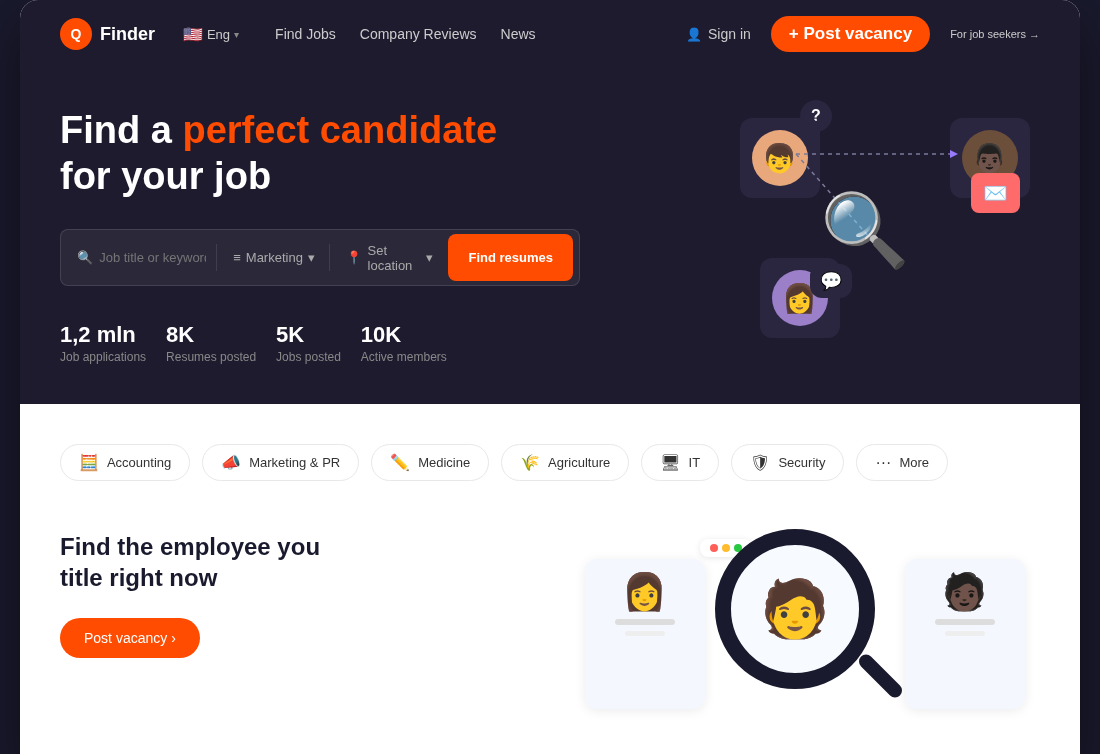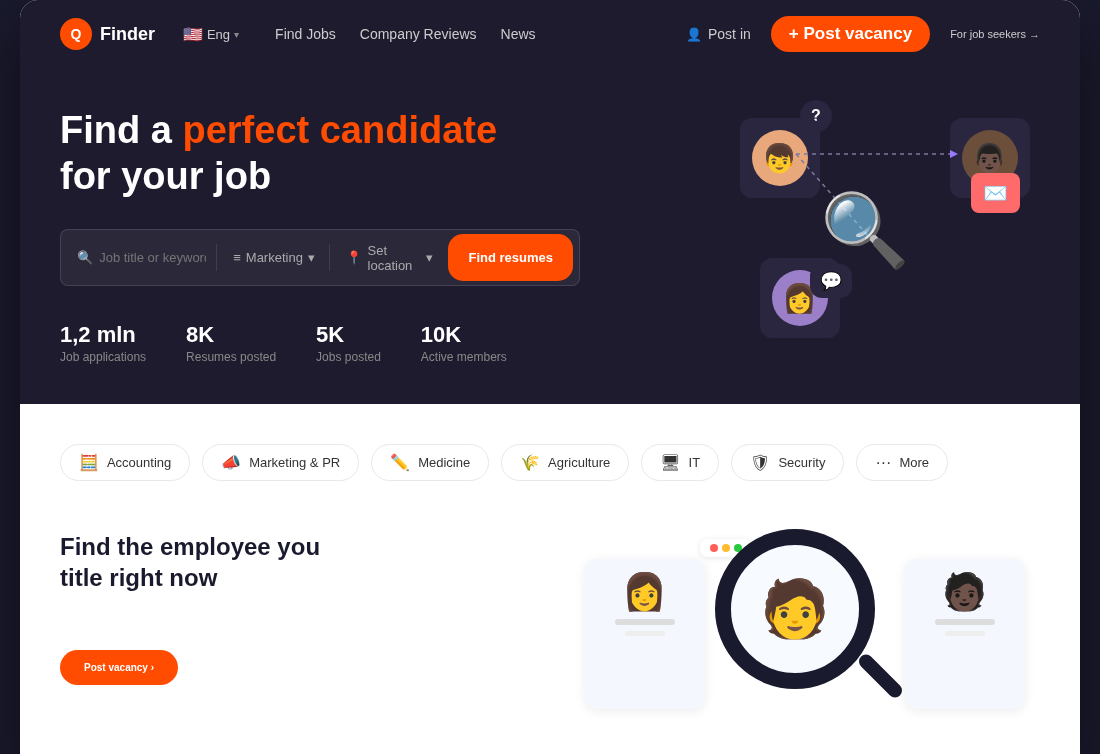--- a/index.html
+++ b/index.html
@@ -177,31 +177,31 @@
       flex: 1;
     }
     .location-wrap span {
       color: #aaa;
       font-size: 13px;
     }
     .find-btn {
       background: #ff4c00;
       color: white;
       border: none;
-      border-radius: 15px;
+      border-radius: 8px;
       padding: 16px 20px;
       font-size: 13px;
       font-weight: 600;
       cursor: pointer;
       white-space: nowrap;
     }
     
     .stats {
       display: flex;
-      gap: 40px;
+      gap: 20px;
     }
     .stat-item {}
     .stat-number {
       font-size: 22px;
       font-weight: 700;
       color: #fff;
     }
     .stat-label {
       font-size: 12px;
       color: #888;
@@ -332,27 +332,26 @@
       color: #1a1a2e;
       line-height: 1.3;
       margin-bottom: 24px;
     }
     .post-vacancy-cta {
       background: #ff4c00;
       color: white;
       border: none;
       border-radius: 24px;
       padding: 12px 24px;
-      font-size: 10px;
-      font-weight: 700;
+      font-size: 14px;
+      font-weight: 400;
       cursor: pointer;
       display: inline-flex;
       align-items: center;
       gap: 8px;
-      margin-top: 32px;
     }
     .cta-illustration {
       flex: 1;
       height: 200px;
       position: relative;
       display: flex;
       align-items: center;
       justify-content: center;
     }
     .chevron { font-size: 10px; color: #888; }
@@ -374,21 +373,21 @@
         <span class="chevron">▾</span>
       </div>
       <div class="nav-links">
         <a class="nav-link">Find Jobs</a>
         <a class="nav-link">Company Reviews</a>
         <a class="nav-link">News</a>
       </div>
       <div class="nav-right">
         <span class="sign-in">
           <span style="font-size:13px;">👤</span>
-          <span>Post in</span>
+          <span>Sign in</span>
         </span>
         <button class="post-vacancy-btn">+ Post vacancy</button>
         <span class="for-job-seekers">For job seekers →</span>
       </div>
     </nav>
 
     <div class="hero-content">
       <div class="hero-text">
         <h1 class="hero-heading">
           <span>Find a </span><span class="highlight">perfect candidate</span><br>

